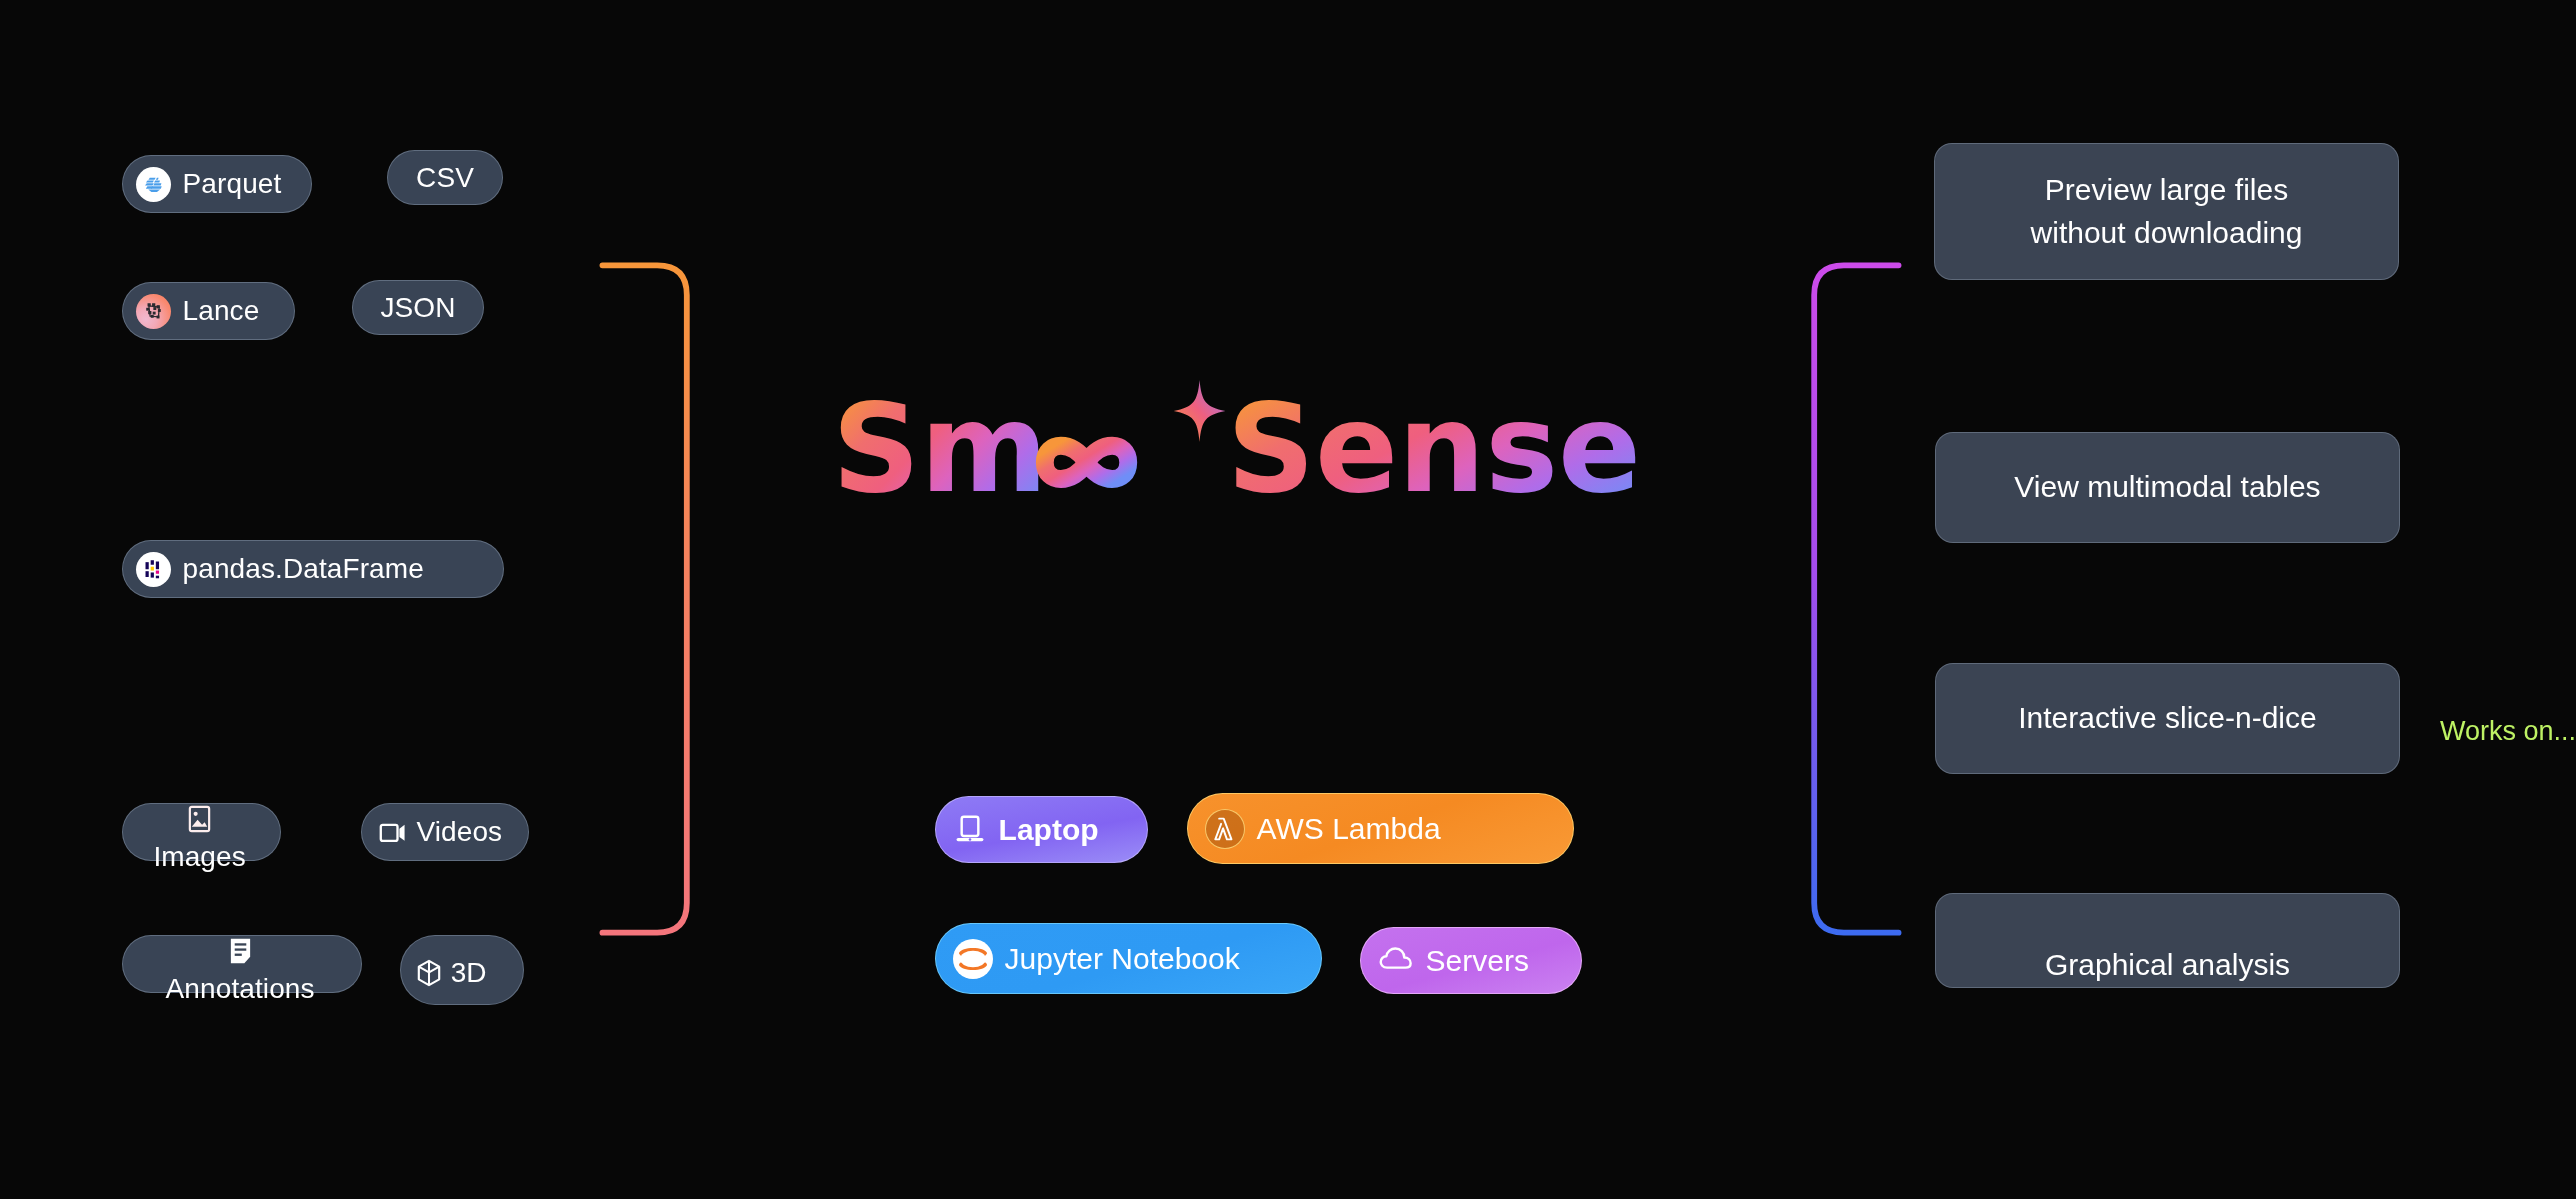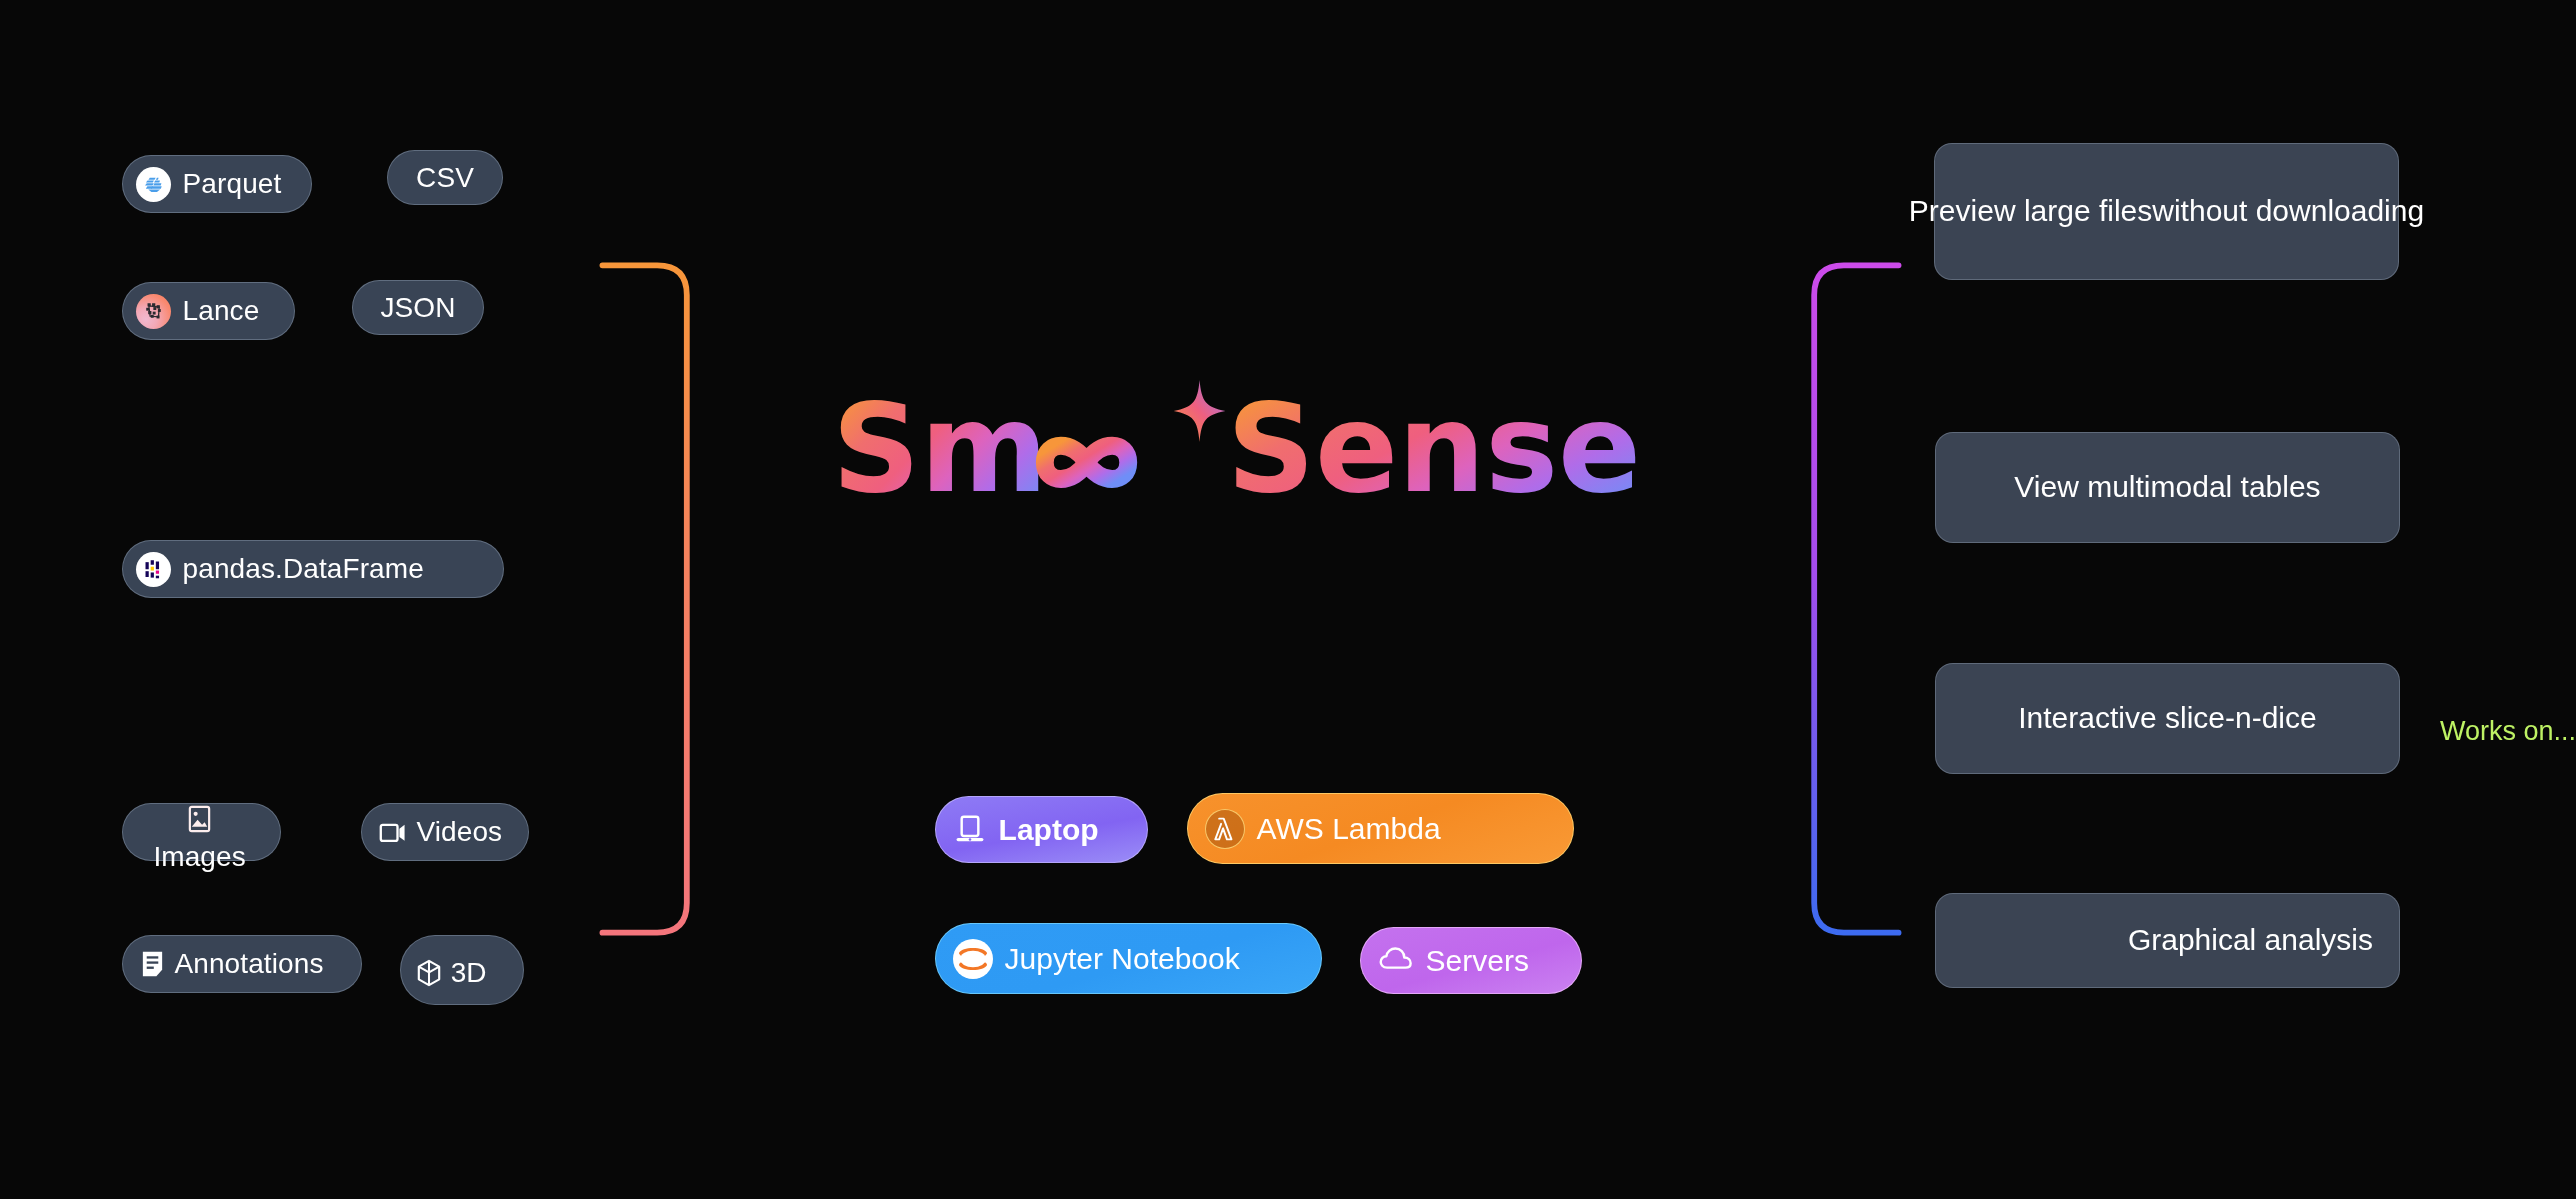--- a/index.html
+++ b/index.html
@@ -125,21 +125,21 @@
   }
 
   
   .card {
     position: absolute;
     background: #3b4453;
     border: 1.3px solid rgba(190,205,225,0.28);
     border-radius: 18px;
     color: #ffffff;
     display: flex;
-    flex-direction: row;
+    flex-direction: column;
     align-items: center;
     justify-content: center;
     text-align: center;
     padding: 0 26px;
   }
   .card-line { font-size: 30px; line-height: 1.42; white-space: nowrap; }
 </style>
 </head>
 <body>
 
@@ -256,21 +256,21 @@
   <div class="pill with-icon" style="left:361px; top:803px; width:168px; height:58px; padding:0 19.3px 0 15.5px; gap:9px;">
     <span class="ic">
       <svg width="30" height="27" viewBox="0 0 46 42">
         <rect x="4" y="9" width="26" height="25" rx="3" fill="none" stroke="#ffffff" stroke-width="3.6"></rect>
         <path d="M33 15 L41 9 L41 34 L33 28 Z" fill="#ffffff"></path>
       </svg>
     </span>
     <span class="pill-label">Videos</span>
   </div>
 
-  <div class="pill with-icon" style="left:122px; top:935px; width:240px; height:58px; padding:0 19.3px 0 15.5px; gap:9px;">
+  <div class="pill with-icon" style="left:122px; top:935px; width:240px; height:58px; padding:0 19.3px 0 15.5px; gap:9px;flex-direction:column;">
     <span class="ic">
       <svg width="27" height="30" viewBox="0 0 42 46">
         <path d="M6 4 h30 v28 l-9 10 H6 Z" fill="#ffffff"></path>
         <rect x="12" y="11" width="18" height="3.6" fill="#394455"></rect>
         <rect x="12" y="19" width="18" height="3.6" fill="#394455"></rect>
         <rect x="12" y="27" width="11" height="3.6" fill="#394455"></rect>
       </svg>
     </span>
     <span class="pill-label">Annotations</span>
   </div>

